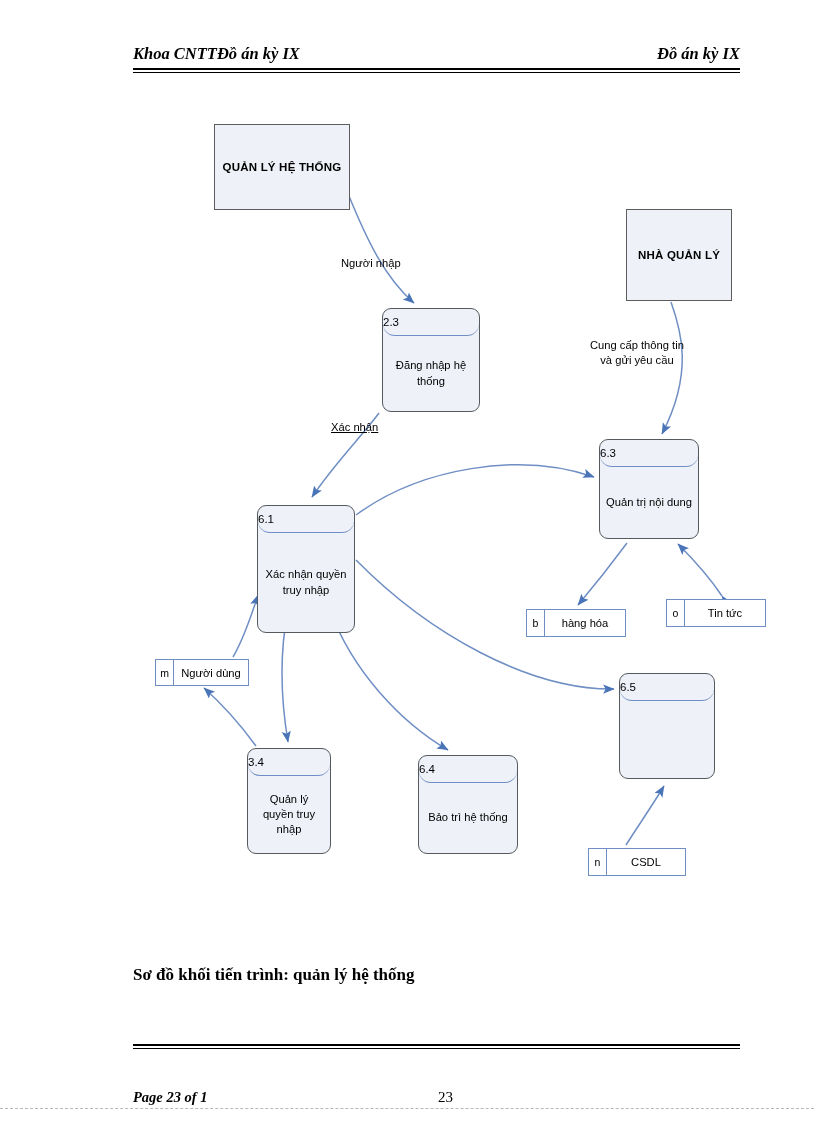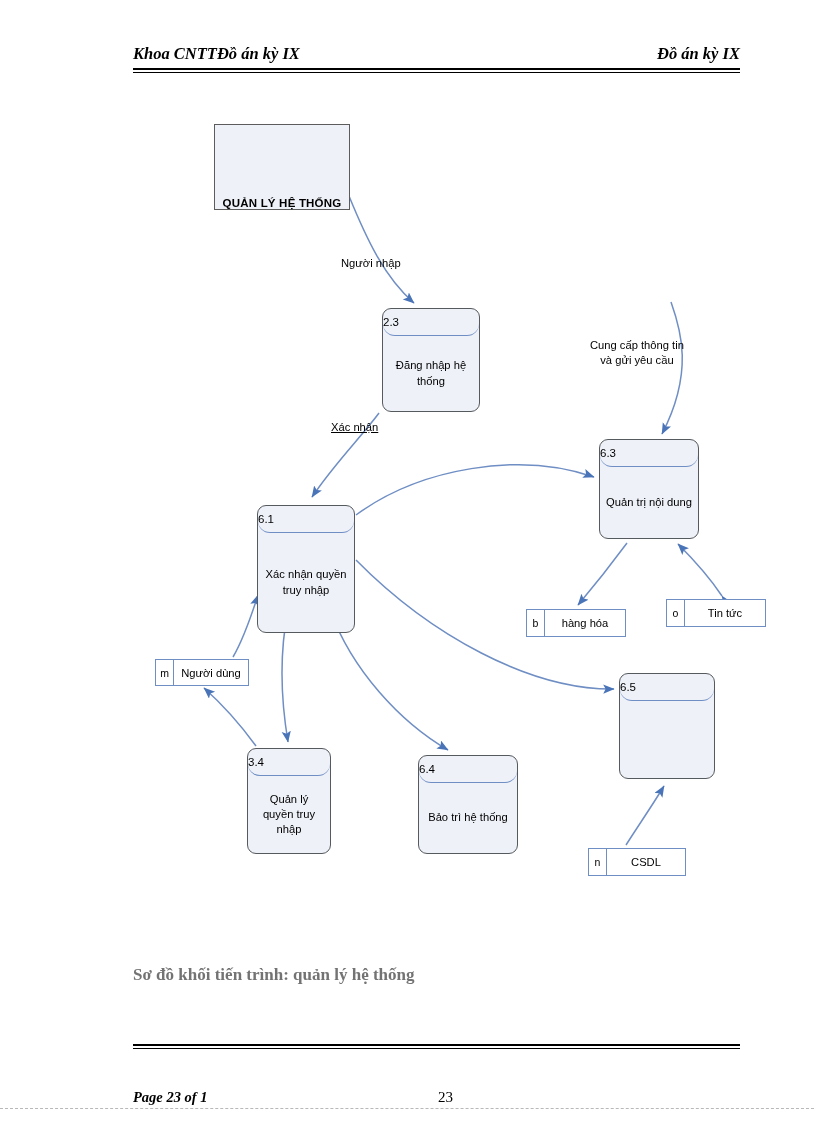--- a/index.html
+++ b/index.html
@@ -95,21 +95,21 @@
   }
 
   
   #caption {
     position: absolute;
     left: 133px;
     top: 965px;
     font-family: "Liberation Serif", serif;
     font-weight: bold;
     font-size: 17px;
-    color: #737373;
+    color: #000000;
     white-space: nowrap;
   }
 
   
   #diagram {
     position: absolute;
     left: 0;
     top: 0;
     width: 816px;
     height: 1123px;
@@ -123,21 +123,21 @@
     pointer-events: none;
   }
 
   
   .entity {
     position: absolute;
     background: #eef1f8;
     border: 1.6px solid #5c5c5c;
     box-sizing: border-box;
     display: flex;
-    align-items: flex-end;
+    align-items: center;
     justify-content: center;
   }
   .entity .entity-label {
     font-family: "Liberation Sans", sans-serif;
     font-weight: bold;
     font-size: 11.5px;
     color: #000;
     letter-spacing: 0.2px;
     text-align: center;
     white-space: nowrap;
@@ -261,20 +261,23 @@
         <path d="M722,596 C710,578 694,560 678,544" marker-end="url(#ah)" marker-start="url(#ah)"></path>
 
         <path d="M626,845 C638,826 652,806 664,786" marker-end="url(#ah)"></path>
       </g>
     </svg>
 
     <div class="entity" style="left:214px; top:124px; width:136px; height:86px;">
       <span class="entity-label">QUẢN LÝ HỆ THỐNG</span>
     </div>
 
+    <div class="entity" style="left:626px; top:209px; width:106px; height:92px;">
+      <span class="entity-label">NHÀ QUẢN LÝ</span>
+    </div>
 
     <div class="process" style="left:382px; top:308px; width:98px; height:104px;">
       <div class="proc-id">2.3</div>
       <div class="proc-name">Đăng nhập hệ thống</div>
     </div>
 
     <div class="process" style="left:257px; top:505px; width:98px; height:128px;">
       <div class="proc-id">6.1</div>
       <div class="proc-name">Xác nhận quyền truy nhập</div>
     </div>

